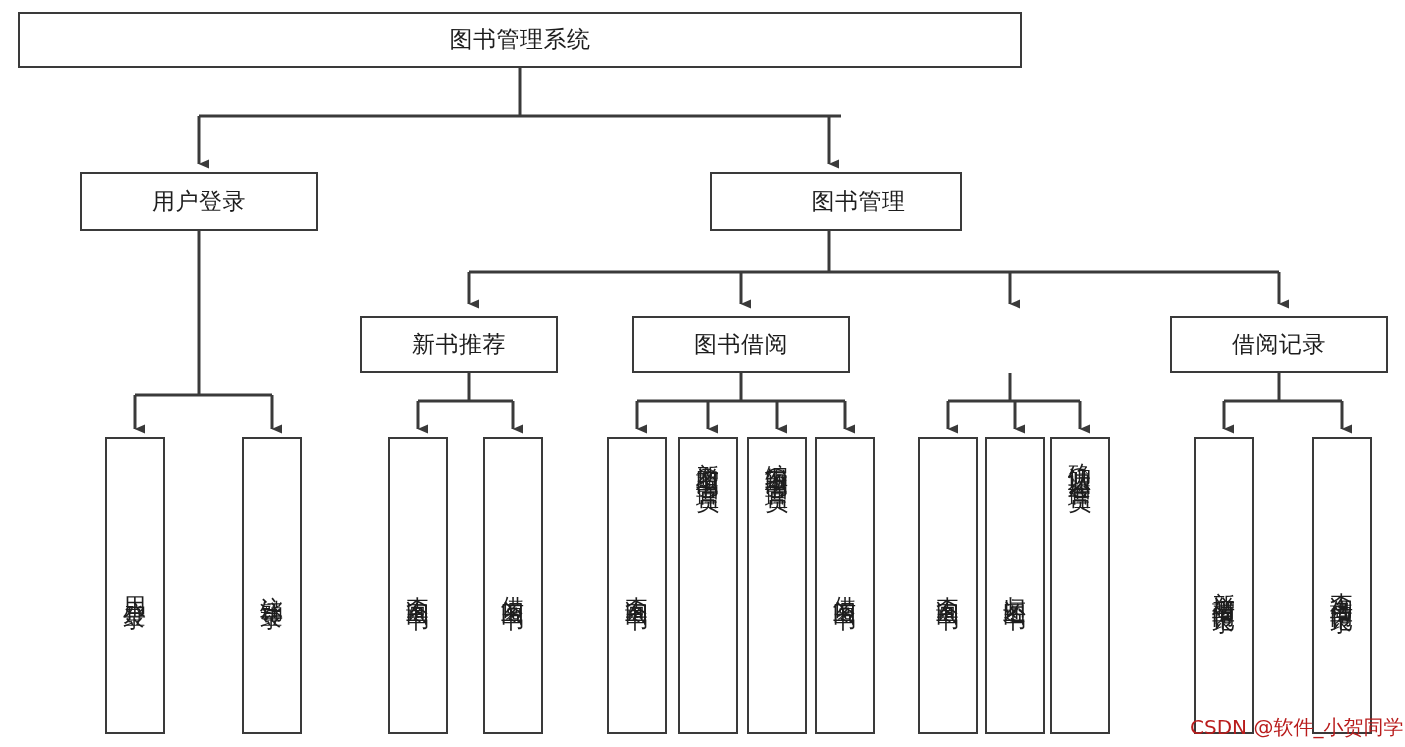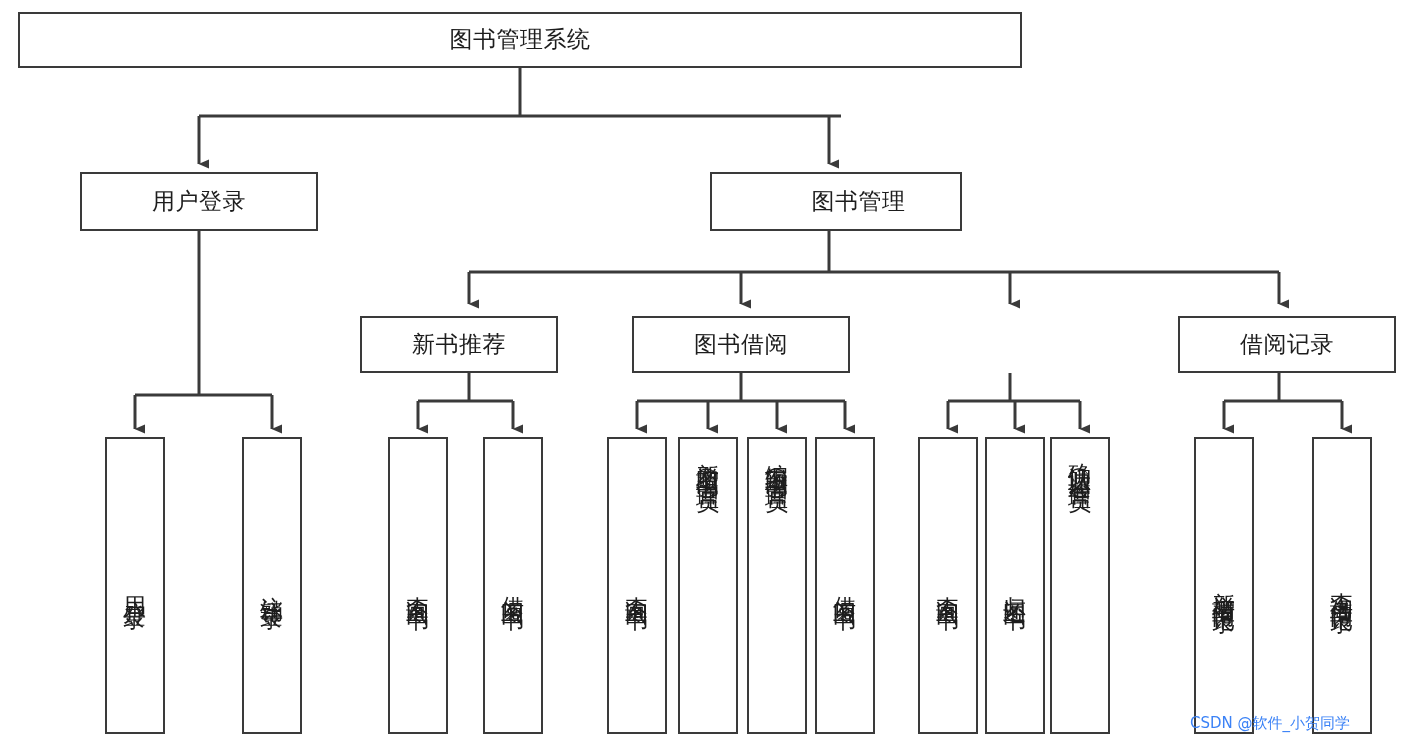--- a/index.html
+++ b/index.html
@@ -64,22 +64,22 @@
   }
   
   .node.vert.short {
     align-items: center;
     padding-top: 0;
   }
   #watermark {
     position: absolute;
     left: 1190px;
     top: 714px;
-    font-size: 15px;
-    color: #3b82f6;
+    font-size: 20px;
+    color: #b91c1c;
     white-space: nowrap;
     font-family: "DejaVu Sans", "Liberation Sans", sans-serif;
   }
 </style>
 </head>
 <body>
 
 <div id="canvas">
 
   <svg id="edges" viewBox="0 0 1405 747" xmlns="http://www.w3.org/2000/svg">
@@ -142,21 +142,21 @@
   <div class="node horiz" style="left:710px; top:172px; width:252px; height:59px;padding-left:45px;">
     <span class="node-label">图书管理</span>
   </div>
 
   <div class="node horiz" style="left:360px; top:316px; width:198px; height:57px;">
     <span class="node-label">新书推荐</span>
   </div>
   <div class="node horiz" style="left:632px; top:316px; width:218px; height:57px;">
     <span class="node-label">图书借阅</span>
   </div>
-  <div class="node horiz" style="left:1170px; top:316px; width:218px; height:57px;margin-left:8px;">
+  <div class="node horiz" style="left:1170px; top:316px; width:218px; height:57px;">
     <span class="node-label">借阅记录</span>
   </div>
 
   <div class="node vert short" style="left:105px; top:437px; width:60px; height:297px;">
     <span class="node-label">用户登录</span>
   </div>
   <div class="node vert short" style="left:242px; top:437px; width:60px; height:297px;">
     <span class="node-label">注销登录</span>
   </div>
 

